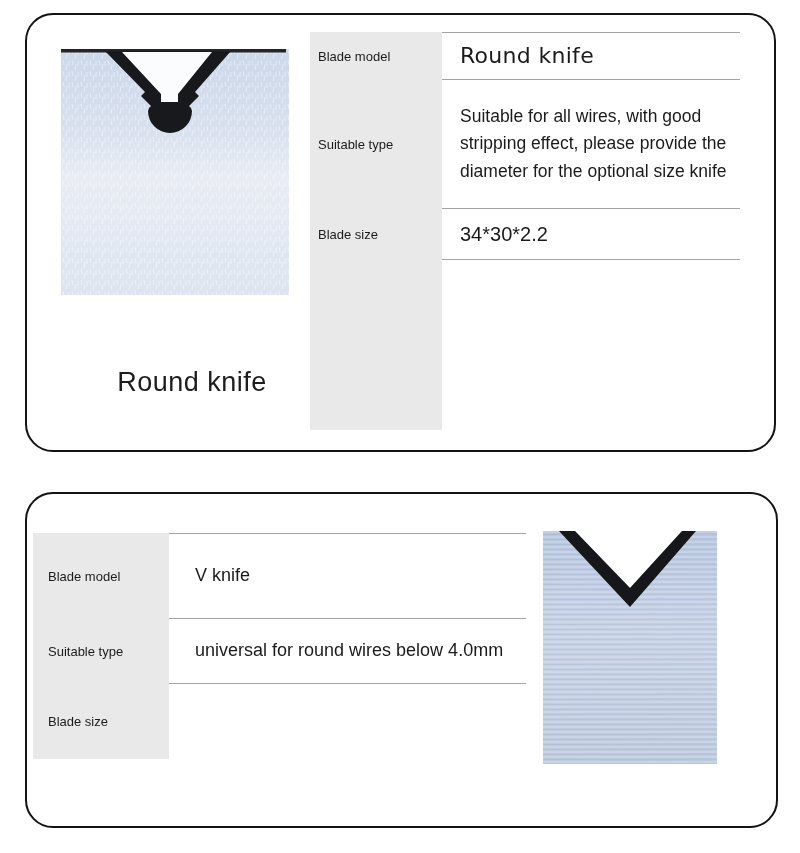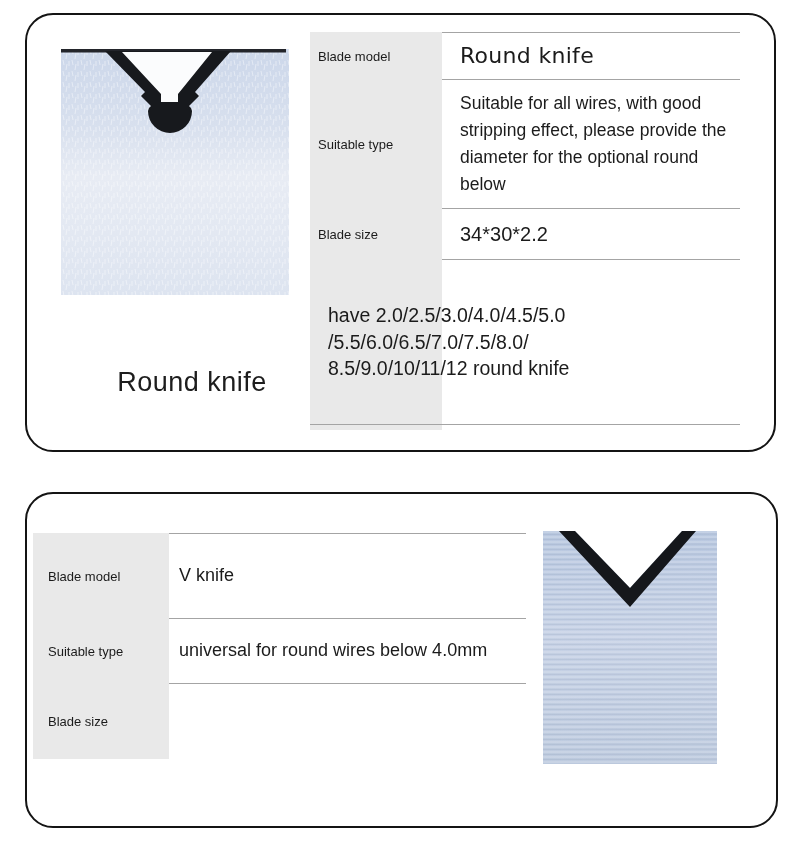--- a/index.html
+++ b/index.html
@@ -54,21 +54,21 @@
   .spec-value {
     display: flex; align-items: center;
     box-sizing: border-box;
     flex: 1 1 auto;
     border-bottom: 1px solid #a4a4a4;
     white-space: pre-line;
     font-size: 17.5px;
     line-height: 1.55;
   }
   .spec-table.top .spec-value { padding-left: 18px; }
-  .spec-table.bot .spec-value { padding-left: 10px; }
+  .spec-table.bot .spec-value { padding-left: 26px; }
   .spec-row:first-child .spec-value { border-top: 1px solid #a4a4a4; }
 
   .spec-table.top { left: 283px; top: 17px; width: 430px; height: 398px; }
   .spec-table.bot { left: 6px;   top: 39px; width: 493px; }
 
   .row-h48  { height: 48px; }
   .row-h129 { height: 129px; }
   .row-h51  { height: 51px; }
   .row-h165 { height: 165px; }
   .row-h86  { height: 86px; }
@@ -118,30 +118,27 @@
 
     <div class="spec-table top">
       <div class="spec-row row-h48">
         <div class="spec-label">Blade model</div>
         <div class="spec-value v-model-round">Round knife</div>
       </div>
       <div class="spec-row row-h129">
         <div class="spec-label">Suitable type</div>
         <div class="spec-value">Suitable for all wires, with good
 stripping effect, please provide the
-diameter for the optional round below</div>
+diameter for the optional size knife</div>
       </div>
       <div class="spec-row row-h51">
         <div class="spec-label">Blade size</div>
         <div class="spec-value v-size">34*30*2.2</div>
       </div>
       <div class="spec-row row-h165">
-        <div class="spec-value v-type">have 2.0/2.5/3.0/4.0/4.5/5.0
-/5.5/6.0/6.5/7.0/7.5/8.0/
-8.5/9.0/10/11/12 round knife</div>
       </div>
     </div>
   </section>
 
   <section class="card card-bot">
 
     <div class="spec-table bot">
       <div class="spec-row row-h86">
         <div class="spec-label">Blade model</div>
         <div class="spec-value v-plain">V knife</div>

